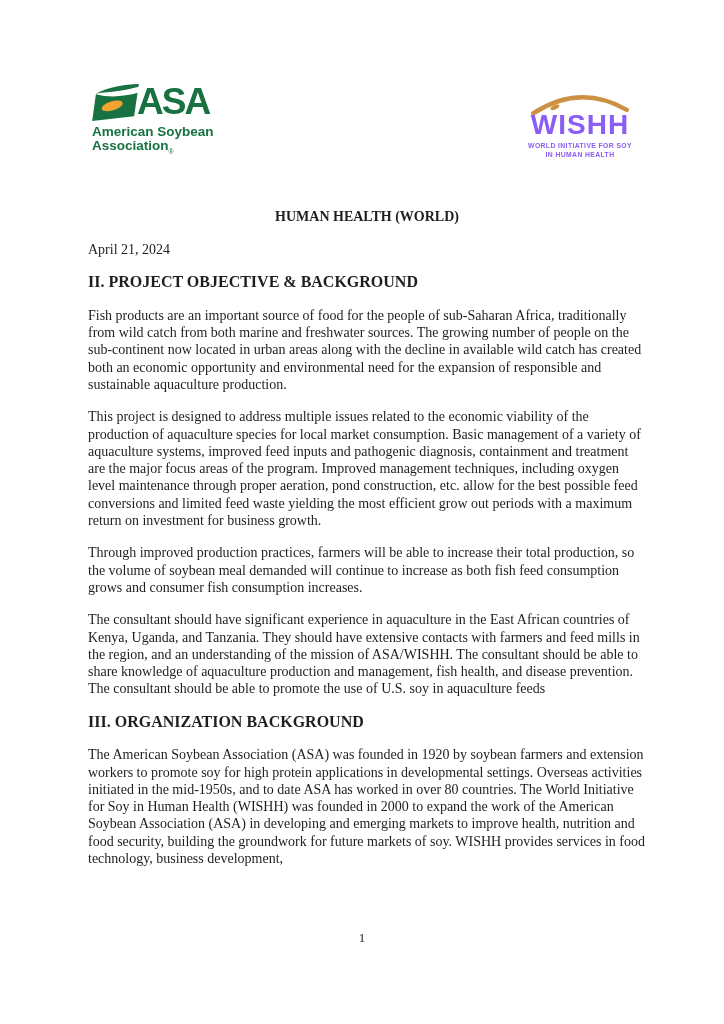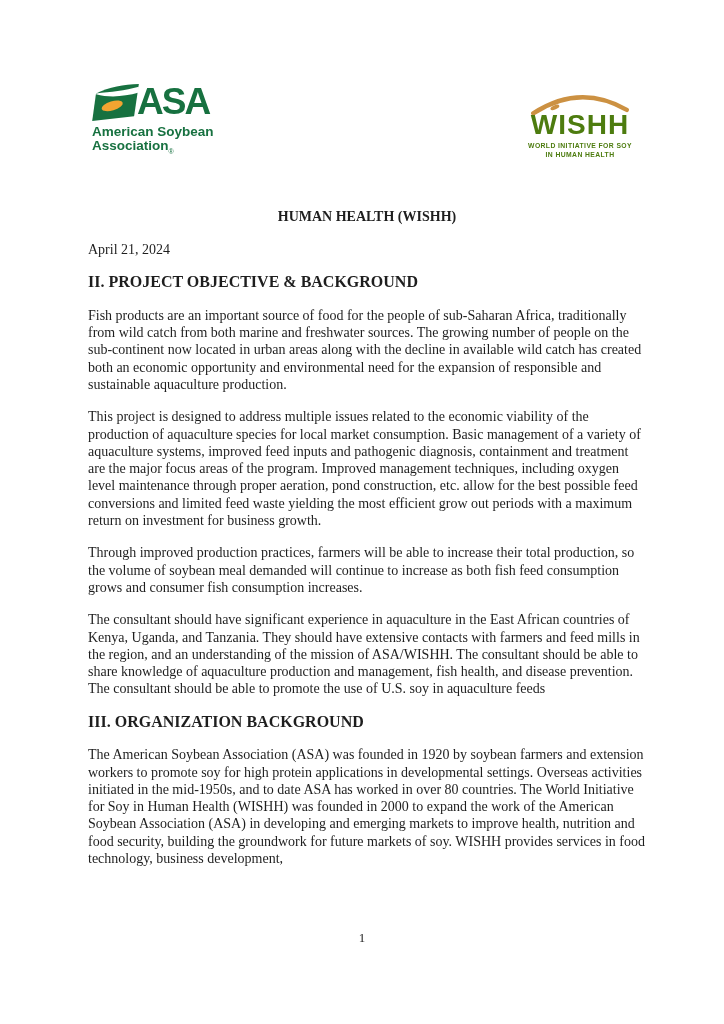--- a/index.html
+++ b/index.html
@@ -56,21 +56,21 @@
     font-weight: normal;
   }
 
   .wishh-logo {
     position: absolute;
     left: 518px;
     top: 90px;
     width: 124px;
     text-align: center;
     font-family: "Liberation Sans", sans-serif;
-    color: #4d7c0f;
+    color: #8b5cf6;
   }
   .wishh-arc {
     width: 118px;
     height: 26px;
     display: block;
     margin: 0 auto -5px auto;
   }
   .wishh-acronym {
     font-size: 28px;
     font-weight: bold;
@@ -157,21 +157,21 @@
     <div class="wishh-acronym">WISHH</div>
     <div class="wishh-tagline">
       <span>WORLD INITIATIVE FOR SOY</span><br>
       <span>IN HUMAN HEALTH</span>
     </div>
   </div>
 
   <main class="doc-body">
     <h1 class="doc-title">
       <br>
-      <span>HUMAN HEALTH (WISHH)</span>
+      <span>HUMAN HEALTH (WORLD)</span>
     </h1>
 
     <p>April 21, 2024</p>
 
     <h2>II. PROJECT OBJECTIVE &amp; BACKGROUND</h2>
     <p>Fish products are an important source of food for the people of sub-Saharan Africa, traditionally from wild catch from both marine and freshwater sources. The growing number of people on the sub-continent now located in urban areas along with the decline in available wild catch has created both an economic opportunity and environmental need for the expansion of responsible and sustainable aquaculture production.</p>
     <p>This project is designed to address multiple issues related to the economic viability of the production of aquaculture species for local market consumption. Basic management of a variety of aquaculture systems, improved feed inputs and pathogenic diagnosis, containment and treatment are the major focus areas of the program. Improved management techniques, including oxygen level maintenance through proper aeration, pond construction, etc. allow for the best possible feed conversions and limited feed waste yielding the most efficient grow out periods with a maximum return on investment for business growth.</p>
     <p>Through improved production practices, farmers will be able to increase their total production, so the volume of soybean meal demanded will continue to increase as both fish feed consumption grows and consumer fish consumption increases.</p>
     <p>The consultant should have significant experience in aquaculture in the East African countries of Kenya, Uganda, and Tanzania. They should have extensive contacts with farmers and feed mills in the region, and an understanding of the mission of ASA/WISHH. The consultant should be able to share knowledge of aquaculture production and management, fish health, and disease prevention. The consultant should be able to promote the use of U.S. soy in aquaculture feeds</p>
 

